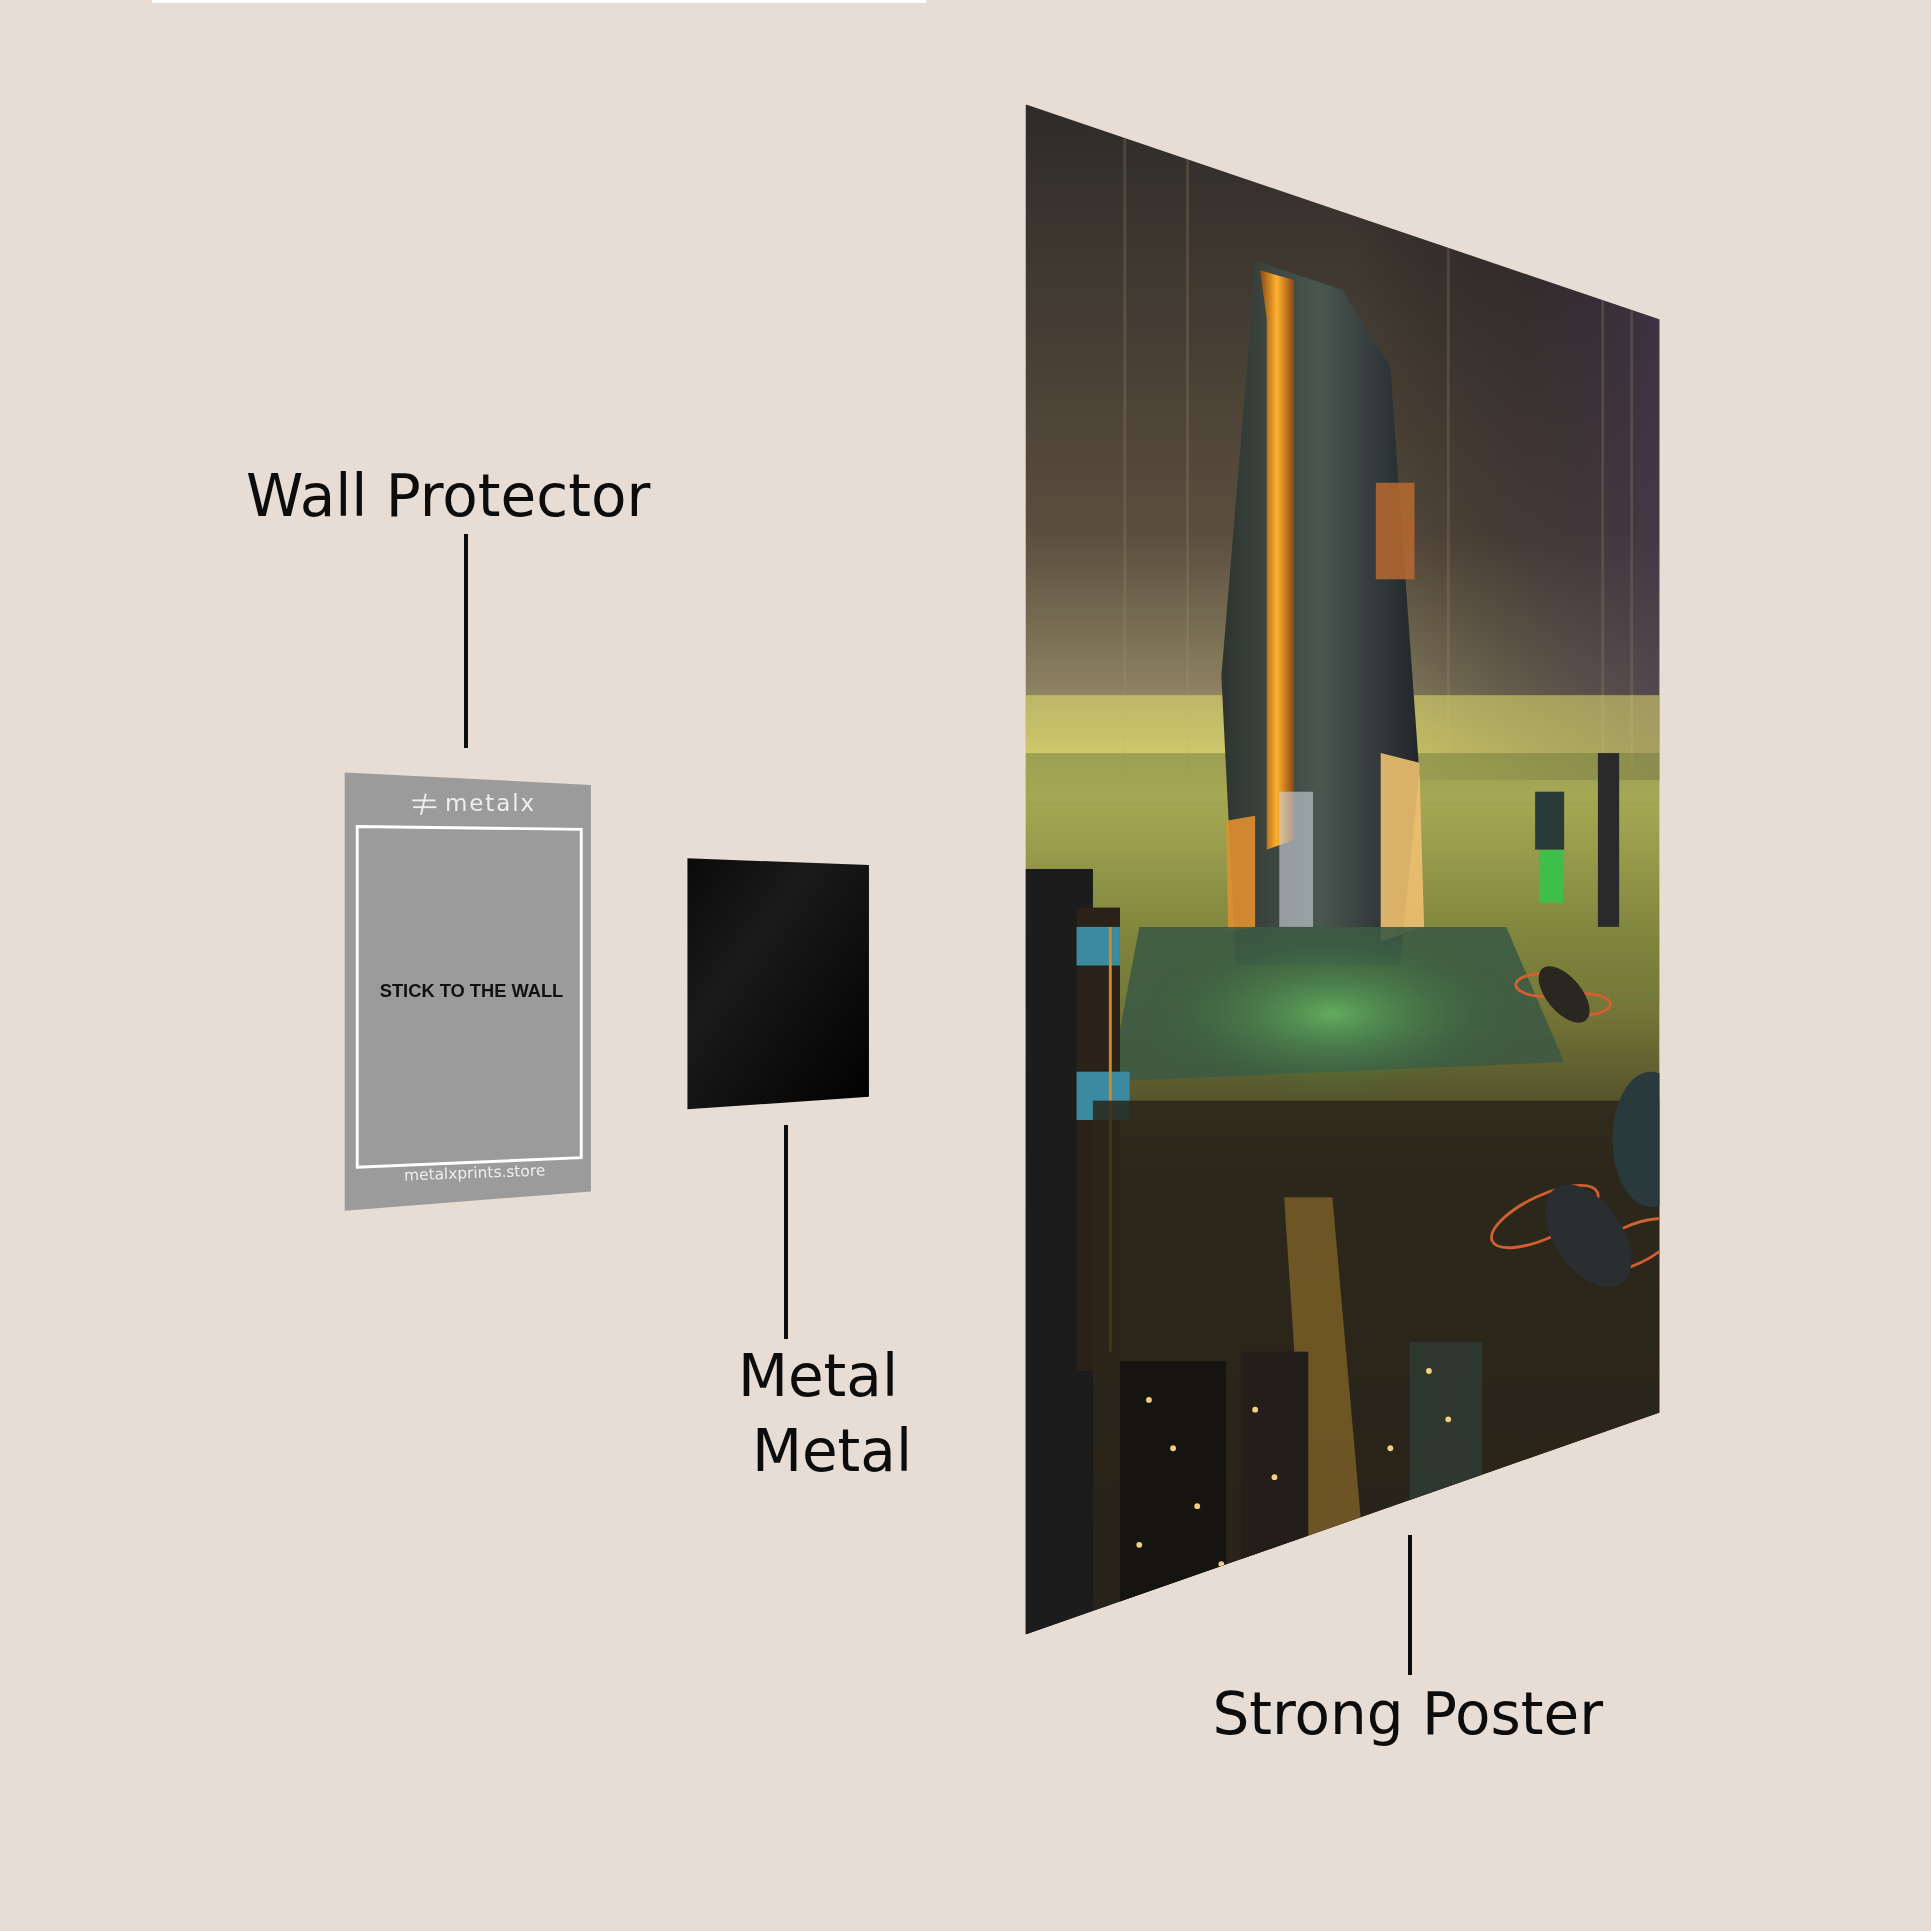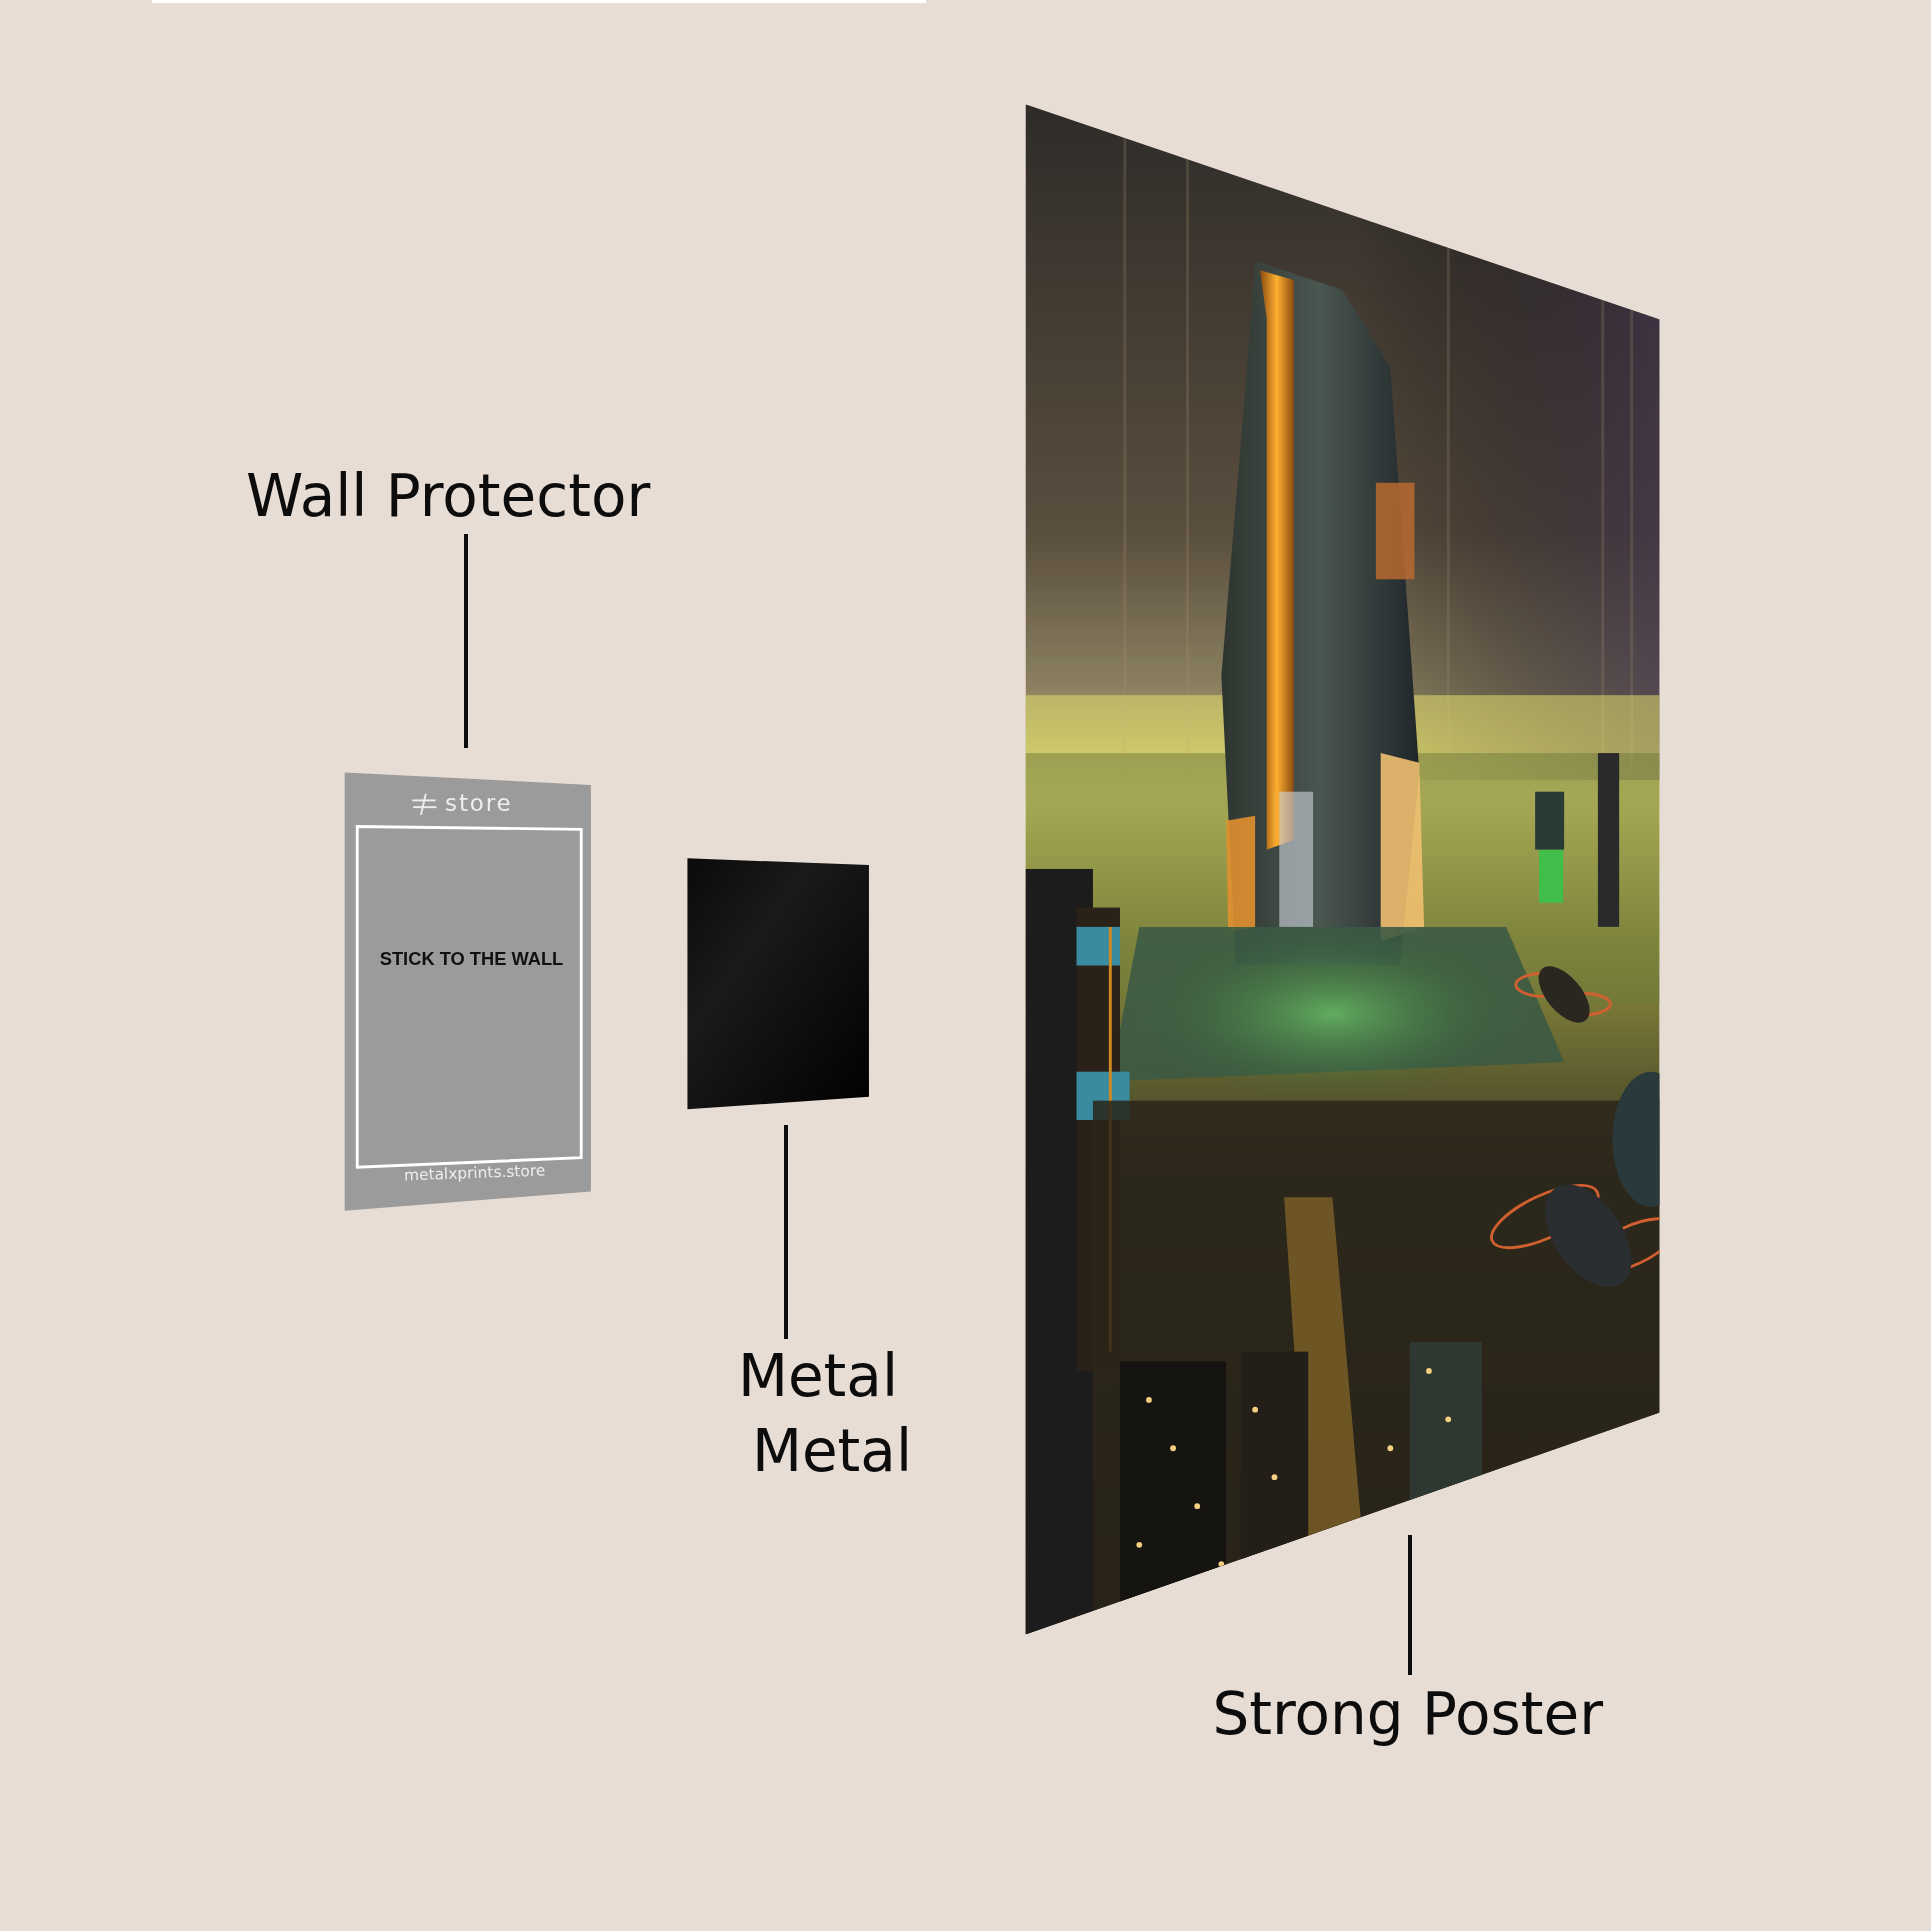--- a/index.html
+++ b/index.html
@@ -41,22 +41,22 @@
 <svg class="shape" width="1931" height="1931" viewBox="0 0 2000 2000">
   <polygon points="357,800 612,813 612,1234 357,1254" fill="#9b9b9b"></polygon>
   <polygon points="370,856 602,859 602,1199 370,1209" fill="none" stroke="#ffffff" stroke-width="3"></polygon>
 
   <g stroke="#eeeeee" stroke-width="2" fill="none">
     <line x1="427" y1="829" x2="451" y2="829"></line>
     <line x1="428" y1="836" x2="452" y2="836"></line>
     <line x1="441" y1="822" x2="436" y2="844"></line>
   </g>
 </svg>
-<div style="position:absolute; left:445px; top:790px; font-size:23px; color:#eeeeee; letter-spacing:1.9px; font-family:'DejaVu Sans',sans-serif;">store</div>
-<div style="position:absolute; left:375px; top:948px; width:193px; font-size:18.3px; font-weight:700; color:#111111; text-align:center; font-family:'Liberation Sans',sans-serif;">STICK TO THE WALL</div>
+<div style="position:absolute; left:445px; top:790px; font-size:23px; color:#eeeeee; letter-spacing:1.9px; font-family:'DejaVu Sans',sans-serif;">metalx</div>
+<div style="position:absolute; left:375px; top:980px; width:193px; font-size:18.3px; font-weight:700; color:#111111; text-align:center; font-family:'Liberation Sans',sans-serif;">STICK TO THE WALL</div>
 <div style="position:absolute; left:404px; top:1164px; font-size:15.4px; color:#eeeeee; transform:rotate(-2deg); font-family:'DejaVu Sans',sans-serif;">metalxprints.store</div>
 
 <svg class="shape" width="1931" height="1931" viewBox="0 0 2000 2000">
   <defs>
     <linearGradient id="mg" x1="0" y1="0" x2="1" y2="1">
       <stop offset="0" stop-color="#0a0a0a"></stop>
       <stop offset="0.35" stop-color="#1a1a1a"></stop>
       <stop offset="1" stop-color="#000000"></stop>
     </linearGradient>
   </defs>

